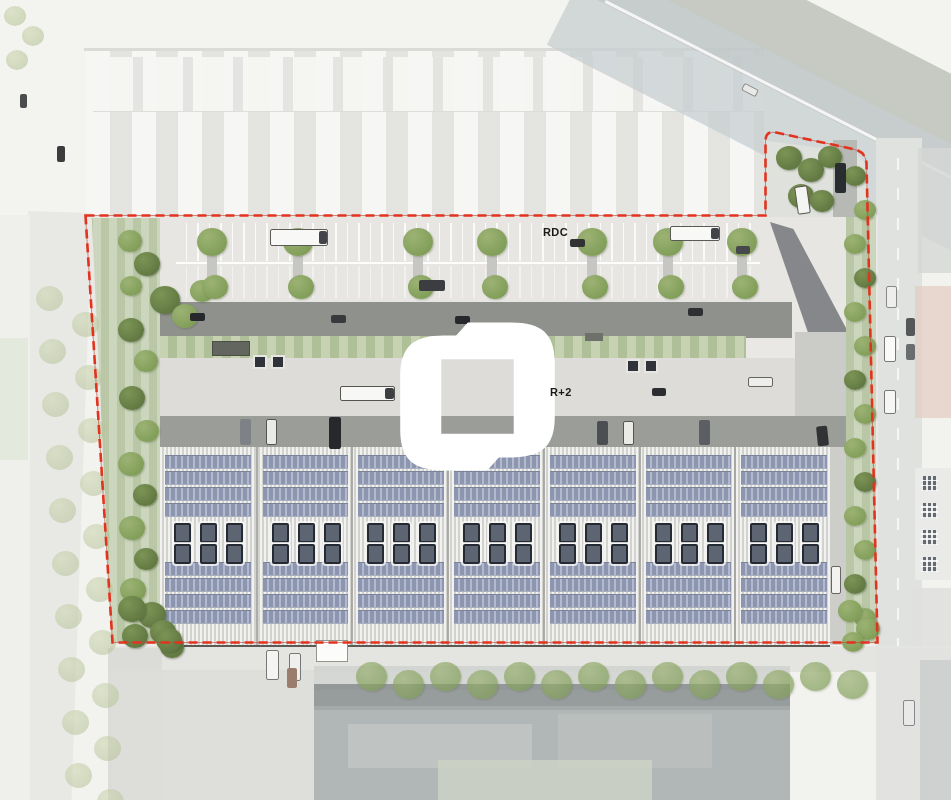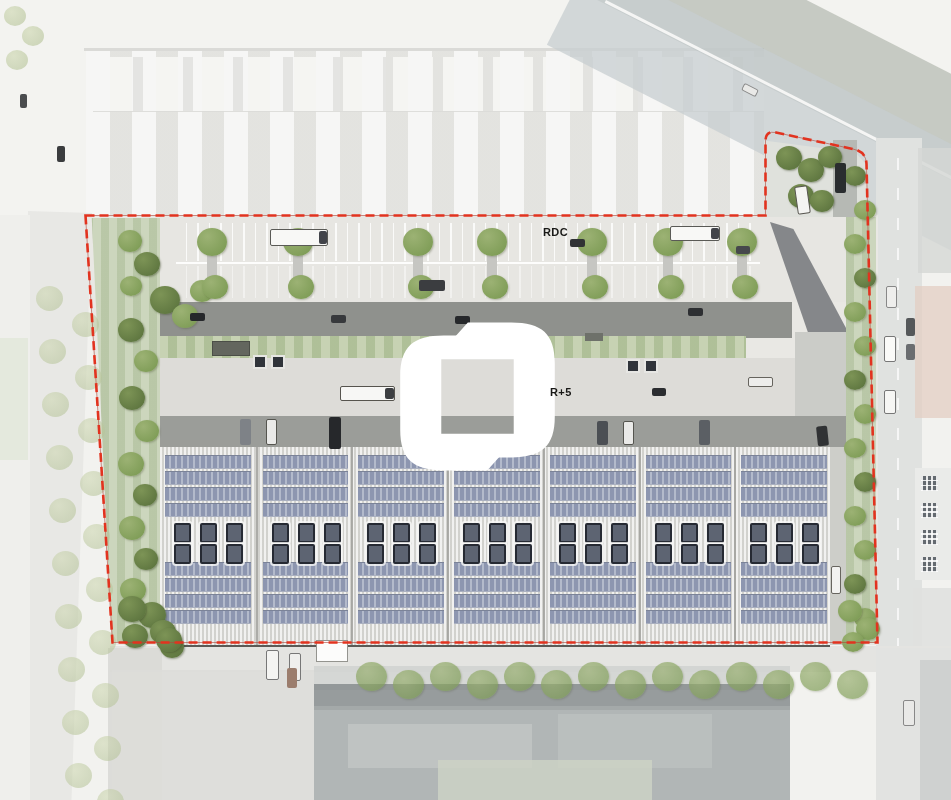--- a/index.html
+++ b/index.html
@@ -342,21 +342,21 @@
       <div class="veh" style="left:57px;top:146px;width:8px;height:16px;background:#3a3c3e;"></div>
       <div class="veh" style="left:20px;top:94px;width:7px;height:14px;background:#4a4c4e;"></div>
       <div class="veh" style="left:742px;top:86px;width:16px;height:8px;background:#e9e9e7;border:1px solid #888888;box-sizing:border-box;transform:rotate(27deg);"></div>
       <div class="vent" style="left:255px;top:357px;"></div>
       <div class="vent" style="left:273px;top:357px;"></div>
       <div class="vent" style="left:628px;top:361px;"></div>
       <div class="vent" style="left:646px;top:361px;"></div>
     </div>
 
   <div class="floor-label" style="left:543px;top:226px;">RDC</div>
-  <div class="floor-label" style="left:550px;top:386px;">R+5</div>
+  <div class="floor-label" style="left:550px;top:386px;">R+2</div>
 
   <svg id="boundary-svg" width="951" height="800">
     <path d="M 85.5 215.5 L 765.5 215.5 L 765.5 141 Q 765.5 130.5 776 132.5 L 853 149 Q 866 151.5 866.5 164 L 877.5 642.5 L 112.5 642.5 Z" fill="none" stroke="#b0453a" stroke-width="1" opacity="0.6"></path>
     <path d="M 85.5 215.5 L 765.5 215.5 L 765.5 141 Q 765.5 130.5 776 132.5 L 853 149 Q 866 151.5 866.5 164 L 877.5 642.5 L 112.5 642.5 Z" fill="none" stroke="#e2331f" stroke-width="2.6" stroke-dasharray="9 5"></path>
   </svg>
 
   <svg id="logo-svg" width="161" height="151" viewBox="0 0 100 93" preserveAspectRatio="none">
     <path d="M 44 1 L 71 1 C 90 1 98 8 98 26 L 98 59 C 98 77 90 84 71 84 L 59.5 84 L 72.5 72.5 L 72.5 23.5 L 23.5 23.5 Z" fill="#ffffff"></path>
     <path d="M 56 92 L 29 92 C 10 92 2 85 2 67 L 2 34 C 2 16 10 9 29 9 L 40.5 9 L 27.5 20.5 L 27.5 69.5 L 76.5 69.5 Z" fill="#ffffff"></path>
   </svg>

